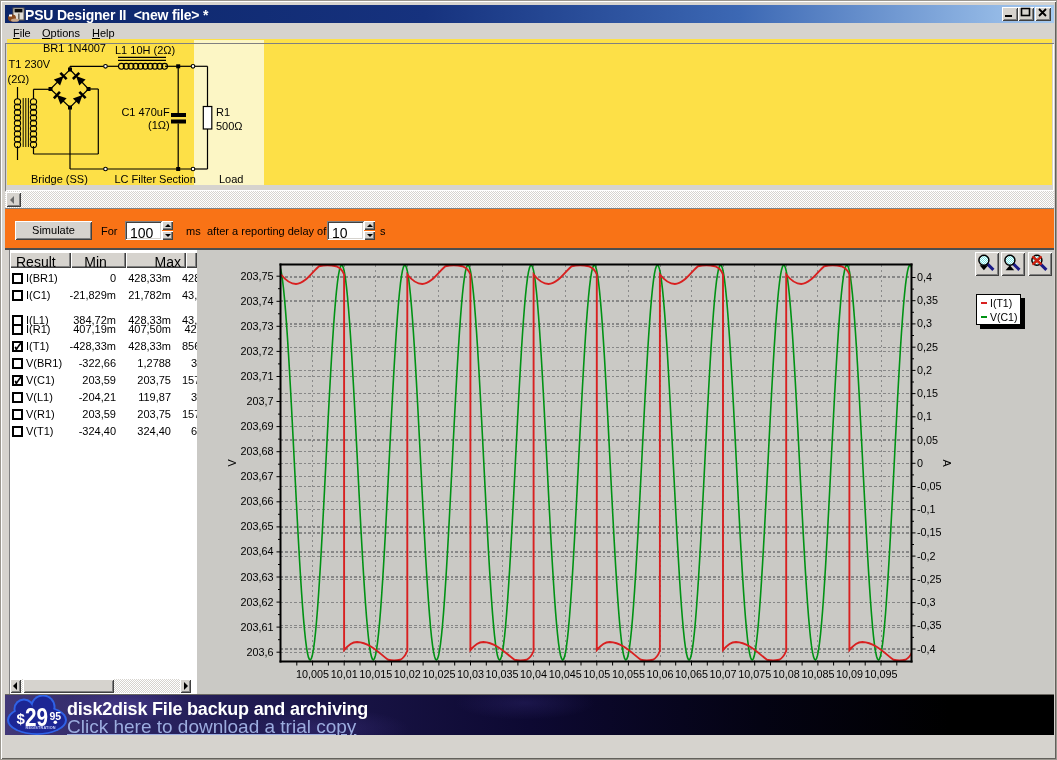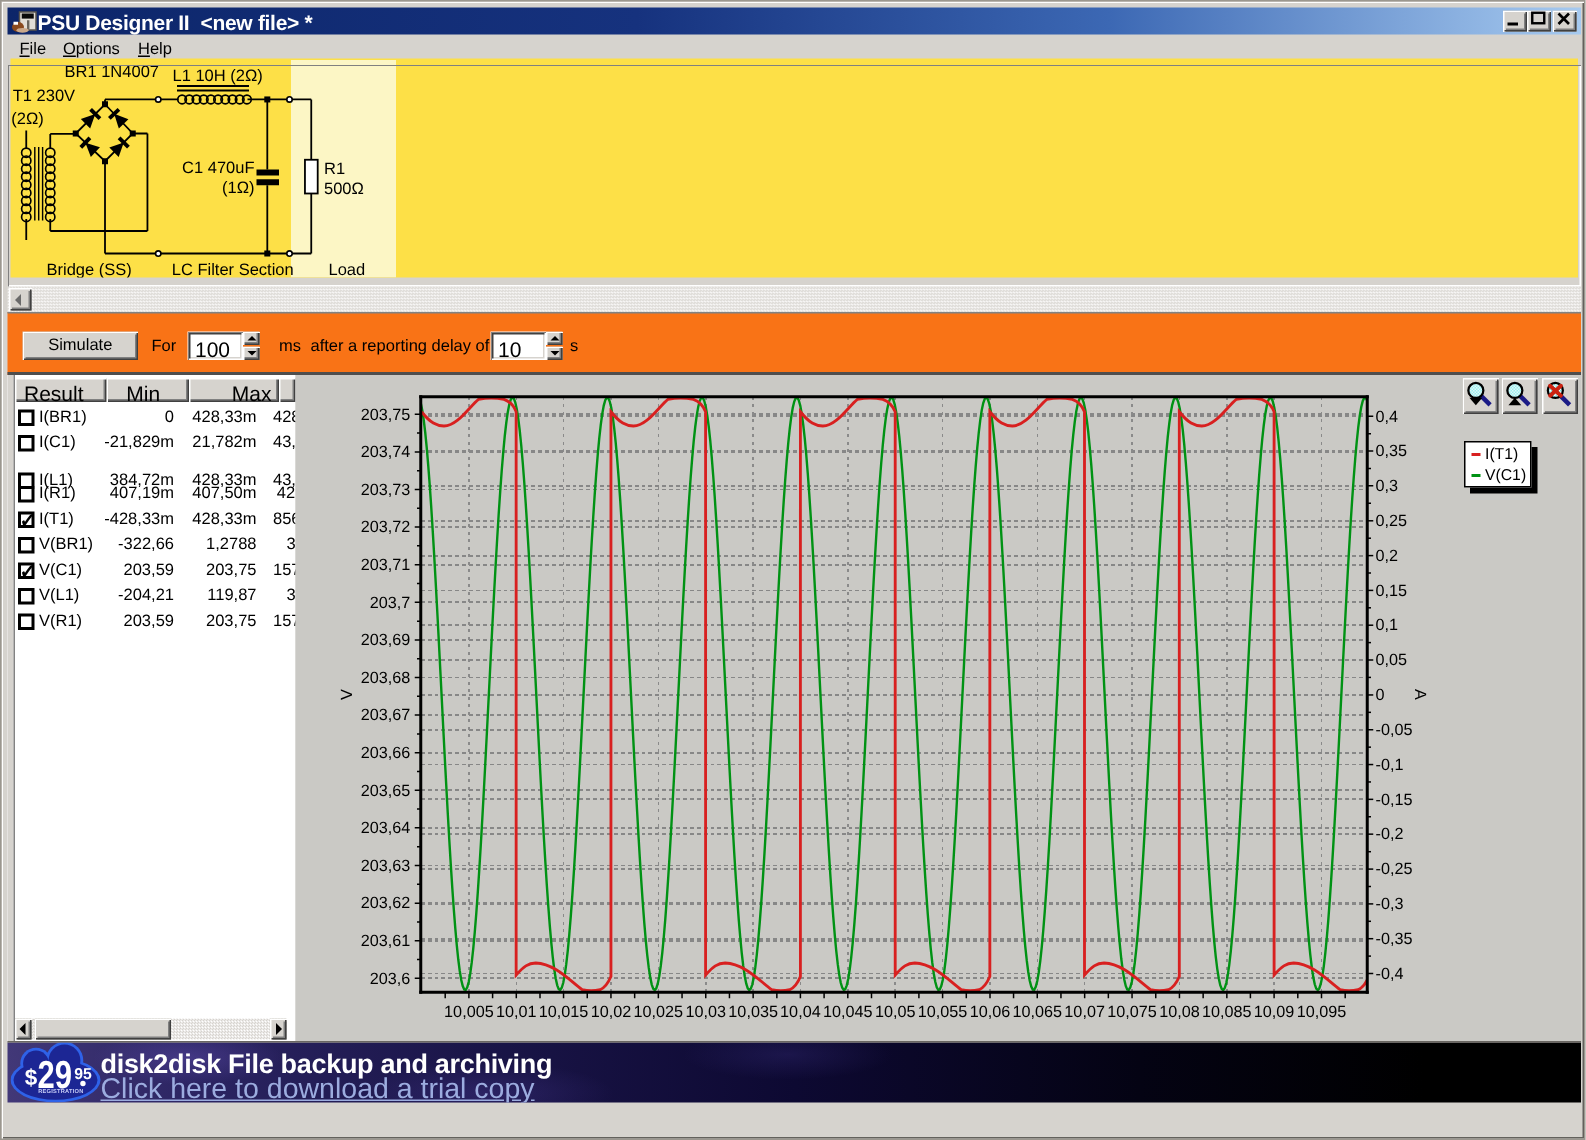--- a/index.html
+++ b/index.html
@@ -293,20 +293,27 @@
 <span class="rmin">-204,21</span>
 <span class="rmax">119,87</span>
 <span class="rext" style="left:186px">3</span>
 </div>
 <div class="trow" style="top:155px">
 <span class="cb"></span>
 <span class="rname">V(R1)</span>
 <span class="rmin">203,59</span>
 <span class="rmax">203,75</span>
 <span class="rext" style="left:177px">157,</span>
+</div>
+<div class="trow" style="top:172px">
+<span class="cb"></span>
+<span class="rname">V(T1)</span>
+<span class="rmin">-324,40</span>
+<span class="rmax">324,40</span>
+<span class="rext" style="left:186px">6</span>
 </div>
     <div style="position:absolute;left:5px;top:429px;width:181px;height:14px;background:conic-gradient(#fff 25%, #d6d3ce 0 50%, #fff 0 75%, #d6d3ce 0) 0 0/2px 2px;">
       <div class="sbtn" style="left:0;top:0;width:11px;height:14px">
           <span class="arr" style="left:3px;top:3px;border-top:4px solid transparent;border-bottom:4px solid transparent;border-right:4px solid #000"></span>
         </div>
       <div class="sbtn" style="left:13px;top:0;width:91px;height:14px"></div>
       <div class="sbtn" style="left:170px;top:0;width:11px;height:14px">
           <span class="arr" style="left:4px;top:3px;border-top:4px solid transparent;border-bottom:4px solid transparent;border-left:4px solid #000"></span>
         </div>
     </div>

